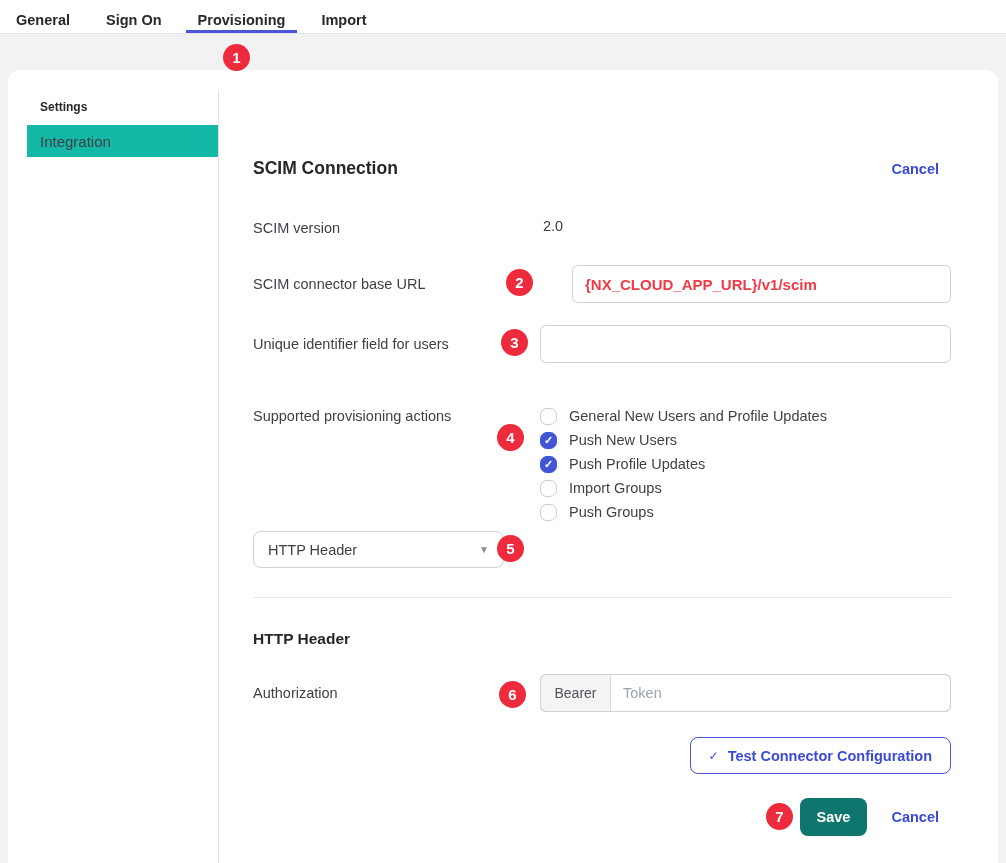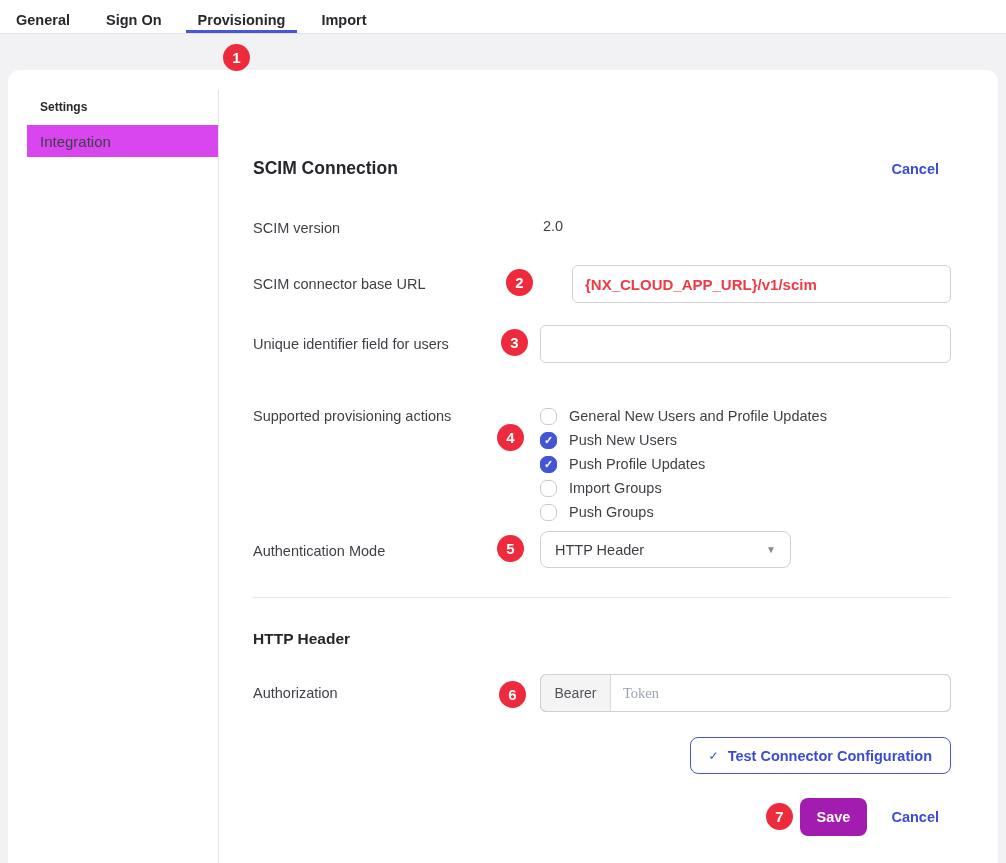--- a/index.html
+++ b/index.html
@@ -43,21 +43,21 @@
     position:absolute; left:210px; top:20px; bottom:0; width:1px; background:#e4e4e7;
   }
   .sidebar-heading {
     position:absolute; left:32px; top:30px; font-size:12px; font-weight:700; color:#28282d;
   }
   .sidebar-item {
     position:absolute; left:19px; width:191px; top:55px; height:32px;
     display:flex; align-items:center; padding-left:13px;
     font-size:15px; color:#3f3f46; cursor:pointer;
   }
-  .sidebar-item.selected { background:#d946ef; }
+  .sidebar-item.selected { background:#14b8a6; }
 
   
   .main { position:absolute; left:245px; top:0; width:698px; bottom:0; }
   .abs-row { position:absolute; left:0; right:0; display:flex; }
   .flabel { width:287px; font-size:14.5px; color:#3f3f46; line-height:20px; flex:none; }
   .fcontrol { flex:1; }
 
   .row-title { top:88px; justify-content:space-between; align-items:center; }
   .page-title { font-size:17.5px; font-weight:700; color:#26262b; }
   .link { color:#3b4bd3; font-weight:700; font-size:14.5px; cursor:pointer; text-decoration:none; }
@@ -110,36 +110,36 @@
     display:flex; height:38px; border:1px solid #d0d0d6; border-radius:6px;
     overflow:hidden; background:#a3a3a3;
   }
   .input-prefix {
     width:70px; background:#f4f4f5; border-right:1px solid #d9d9de;
     display:flex; align-items:center; justify-content:center;
     font-size:14px; color:#52525b; flex:none;
   }
   .input-group input {
     flex:1; border:none; outline:none; padding:0 12px; font-size:14.5px;
-    font-family:Liberation Serif, serif; color:#3f3f46;
+    font-family:Liberation Sans, sans-serif; color:#3f3f46;
   }
   .input-group input::placeholder { color:#9ca3af; }
 
   .test-row { position:absolute; top:667px; right:0; }
   .test-btn {
     height:37px; border:1.5px solid #4a55d8; border-radius:8px; background:#fff;
     color:#3b4bd3; font-weight:700; font-size:14.5px; padding:0 18px;
     display:inline-flex; align-items:center; gap:9px; cursor:pointer;
     font-family:"Liberation Sans", sans-serif;
   }
   .test-btn .check { font-size:12px; font-weight:400; }
 
   .save-row { position:absolute; top:728px; right:0; display:flex; align-items:center; gap:24px; padding-right:12px; }
   .save-btn {
-    height:38px; padding:0 17px; background:#a21caf; color:#fff; border:none;
+    height:38px; padding:0 17px; background:#0f766e; color:#fff; border:none;
     border-radius:8px; font-weight:700; font-size:14.5px; cursor:pointer;
     font-family:"Liberation Sans", sans-serif;
   }
 </style>
 </head>
 <body>
 
 <div class="tabbar">
   <div class="tab">General</div>
   <div class="tab">Sign On</div>
@@ -215,21 +215,20 @@
           <span class="cb-label">Import Groups</span>
         </div>
         <div class="cb-row">
           <span class="cb"></span>
           <span class="cb-label">Push Groups</span>
         </div>
       </div>
     </div>
 
     <div class="abs-row row-authmode">
-      <div class="flabel">Authentication Mode</div>
       <div class="fcontrol">
         <div class="select">
           <span>HTTP Header</span>
           <span class="caret">▼</span>
         </div>
       </div>
     </div>
 
     <div class="hdivider"></div>
 

